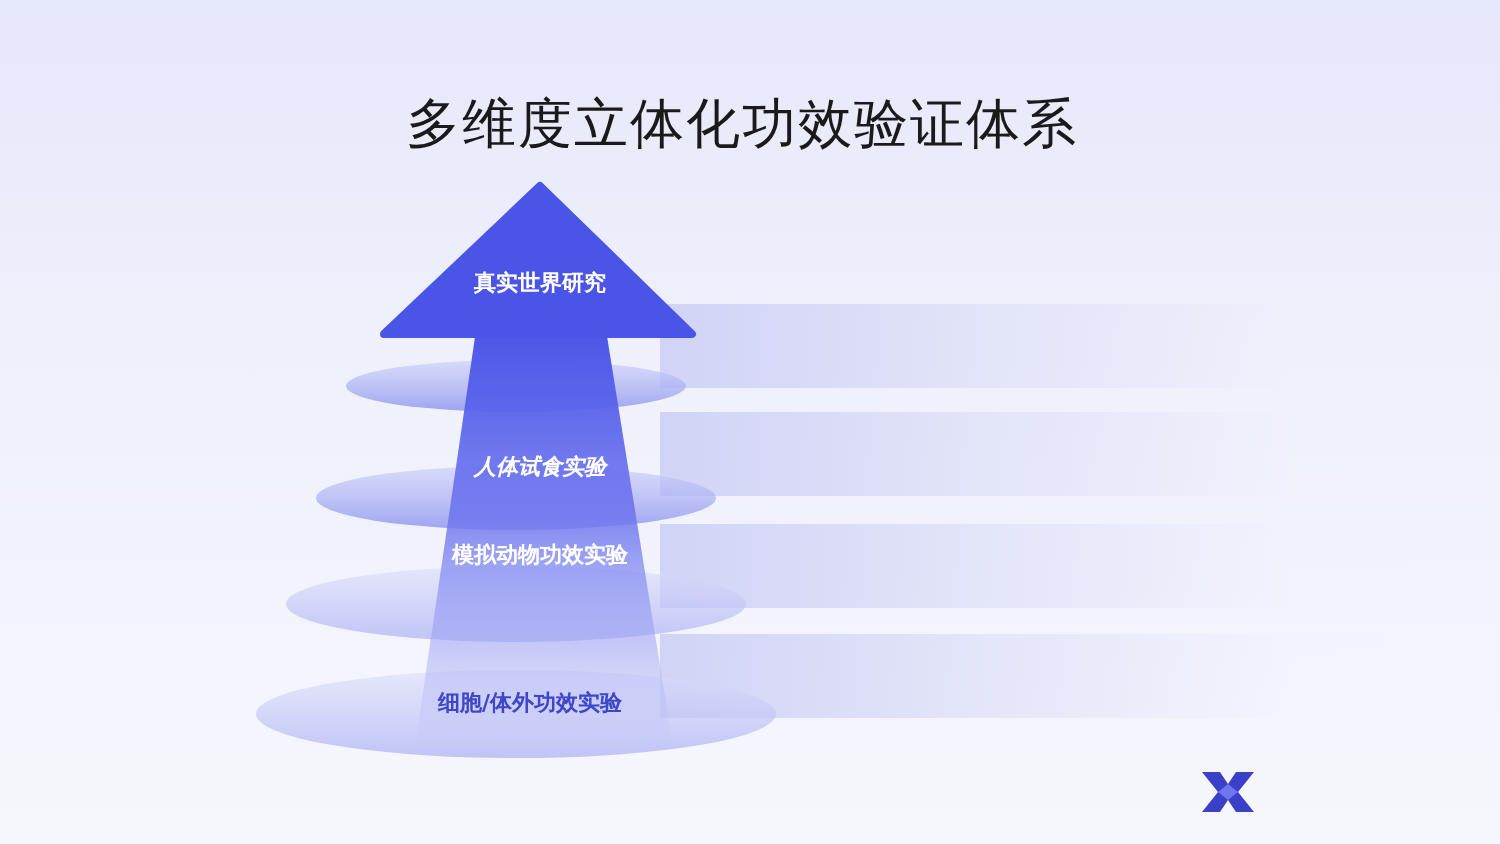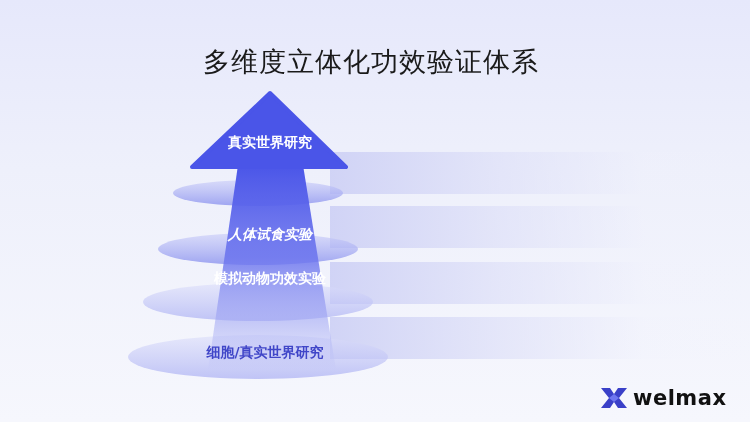--- a/index.html
+++ b/index.html
@@ -4,21 +4,21 @@
 <style>
   html,body{margin:0;padding:0;}
   body{width:750px;height:422px;overflow:hidden;position:relative;
     background:linear-gradient(180deg,#e6e8fb 0%,#eef0fb 40%,#f6f7fd 100%);
     font-family:"DejaVu Sans","Liberation Sans",sans-serif;}
   .title{position:absolute;left:0;width:742px;top:44px;text-align:center;
     font-size:27px;color:#1a1a1a;letter-spacing:1px;}
   .band{position:absolute;left:330px;width:420px;height:42px;
     background:linear-gradient(90deg,rgba(205,208,245,0.9) 0%,rgba(222,224,248,0.7) 40%,rgba(240,241,252,0.2) 75%,rgba(255,255,255,0) 100%);}
   svg.diagram{position:absolute;left:0;top:0;}
-  .tier-label{position:absolute;text-align:center;font-size:14px;font-weight:bold;white-space:nowrap;}
+  .tier-label{position:absolute;text-align:center;font-size:11px;font-weight:bold;white-space:nowrap;}
   .logo{position:absolute;left:601px;top:386px;display:flex;align-items:center;gap:6px;}
   .logo-text{font-size:21px;font-weight:bold;color:#111;letter-spacing:0.5px;font-family:"DejaVu Sans",sans-serif;}
 </style>
 </head>
 <body>
 
 <div class="title">多维度立体化功效验证体系</div>
 
 <div class="band" style="top:152px;">
   
@@ -56,21 +56,20 @@
   <ellipse cx="258" cy="193" rx="85" ry="13" fill="url(#ring)"></ellipse>
 
   <polygon points="238,165 303,165 336,370 208,370" fill="url(#shaft)"></polygon>
 
   <polygon points="270,93 346,167 192,167" fill="#4a55e8" stroke="#4a55e8" stroke-linejoin="round" stroke-width="4"></polygon>
 </svg>
 
 <div class="tier-label" style="left:200px;width:140px;top:134px;color:#ffffff;">真实世界研究</div>
 <div class="tier-label" style="left:200px;width:140px;top:226px;color:#ffffff;font-style:italic;">人体试食实验</div>
 <div class="tier-label" style="left:200px;width:140px;top:270px;color:#ffffff;">模拟动物功效实验</div>
-<div class="tier-label" style="left:190px;width:150px;top:344px;color:#4046c8;">细胞/真实世界研究</div>
+<div class="tier-label" style="left:190px;width:150px;top:344px;color:#4046c8;">细胞/体外功效实验</div>
 
 <div class="logo">
   <svg width="26" height="20" viewBox="0 0 26 20">
     <polygon points="0,0 9,0 13,6 17,0 26,0 18,10 26,20 17,20 13,14 9,20 0,20 8,10" fill="#3a40c8"></polygon>
     <polygon points="8,10 13,6 18,10 13,14" fill="#6f76f0"></polygon>
   </svg>
-  <span class="logo-text">welmax</span>
 </div>
 
 </body></html>

